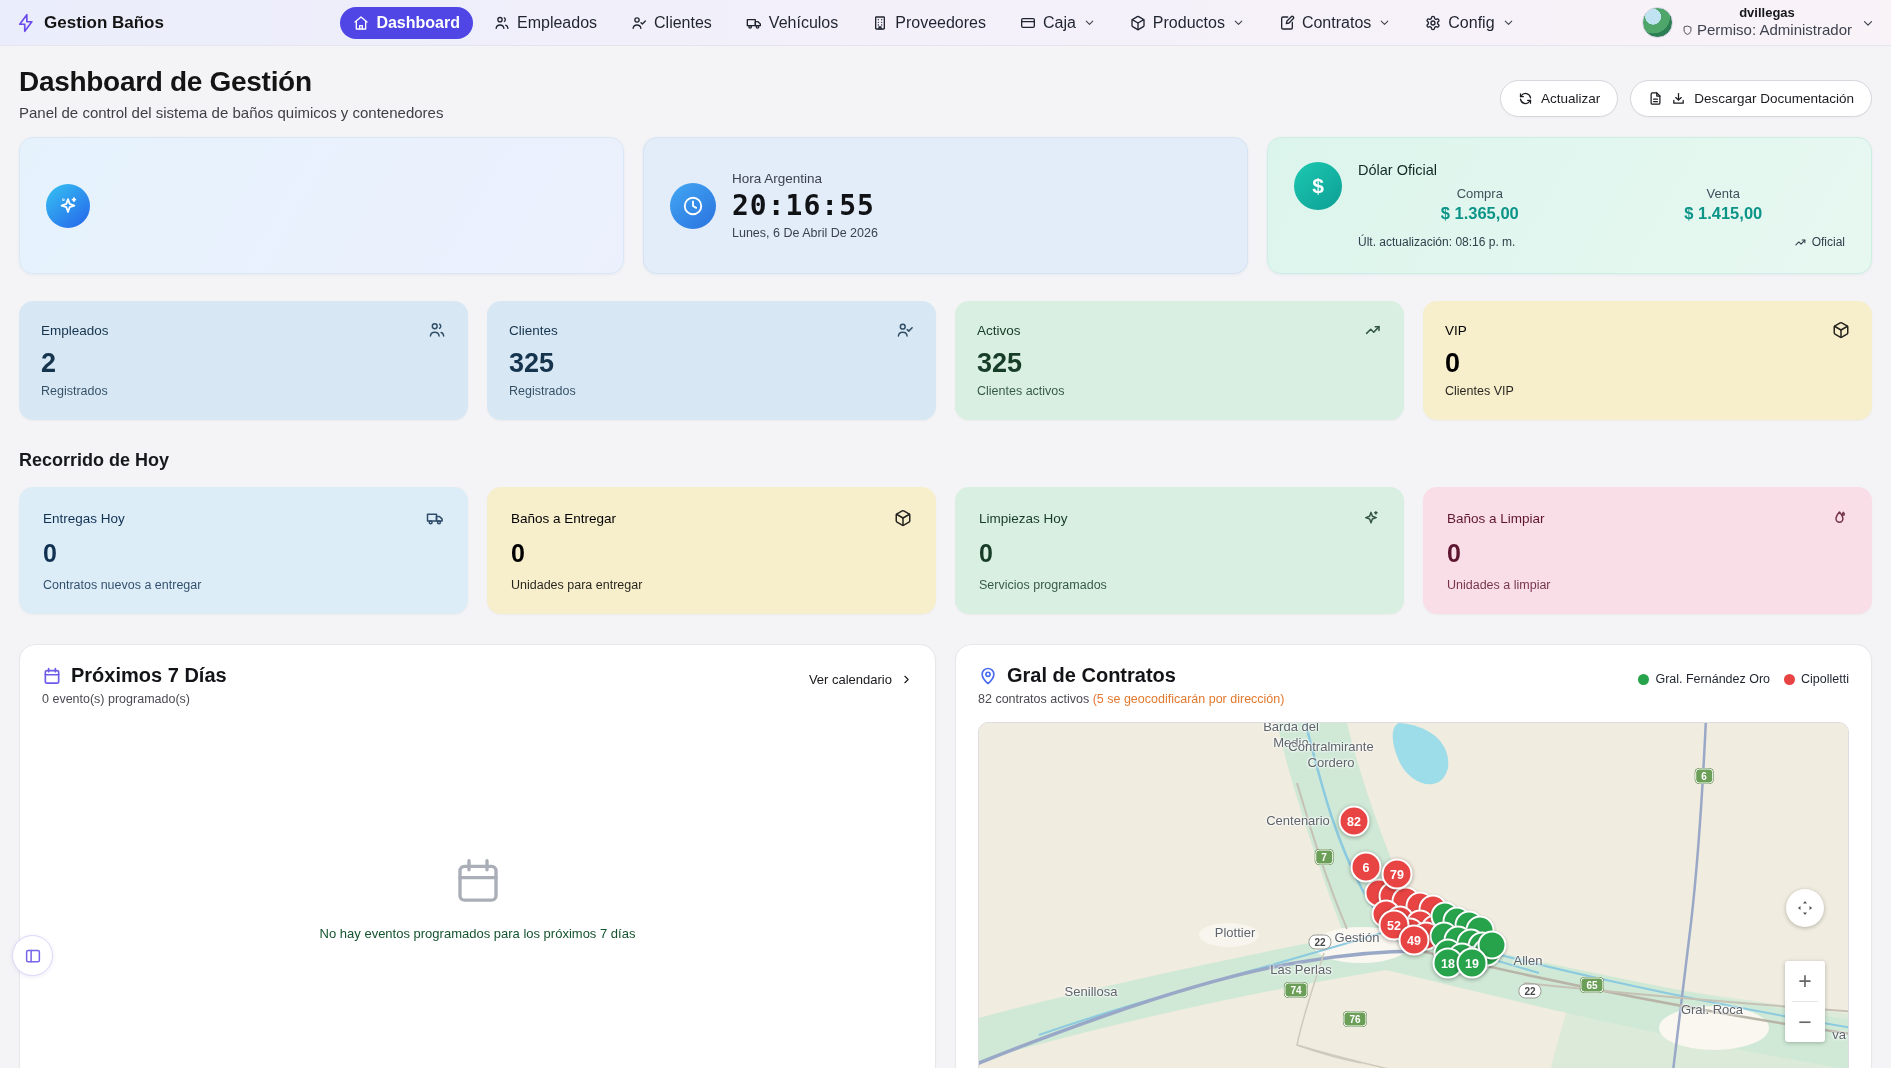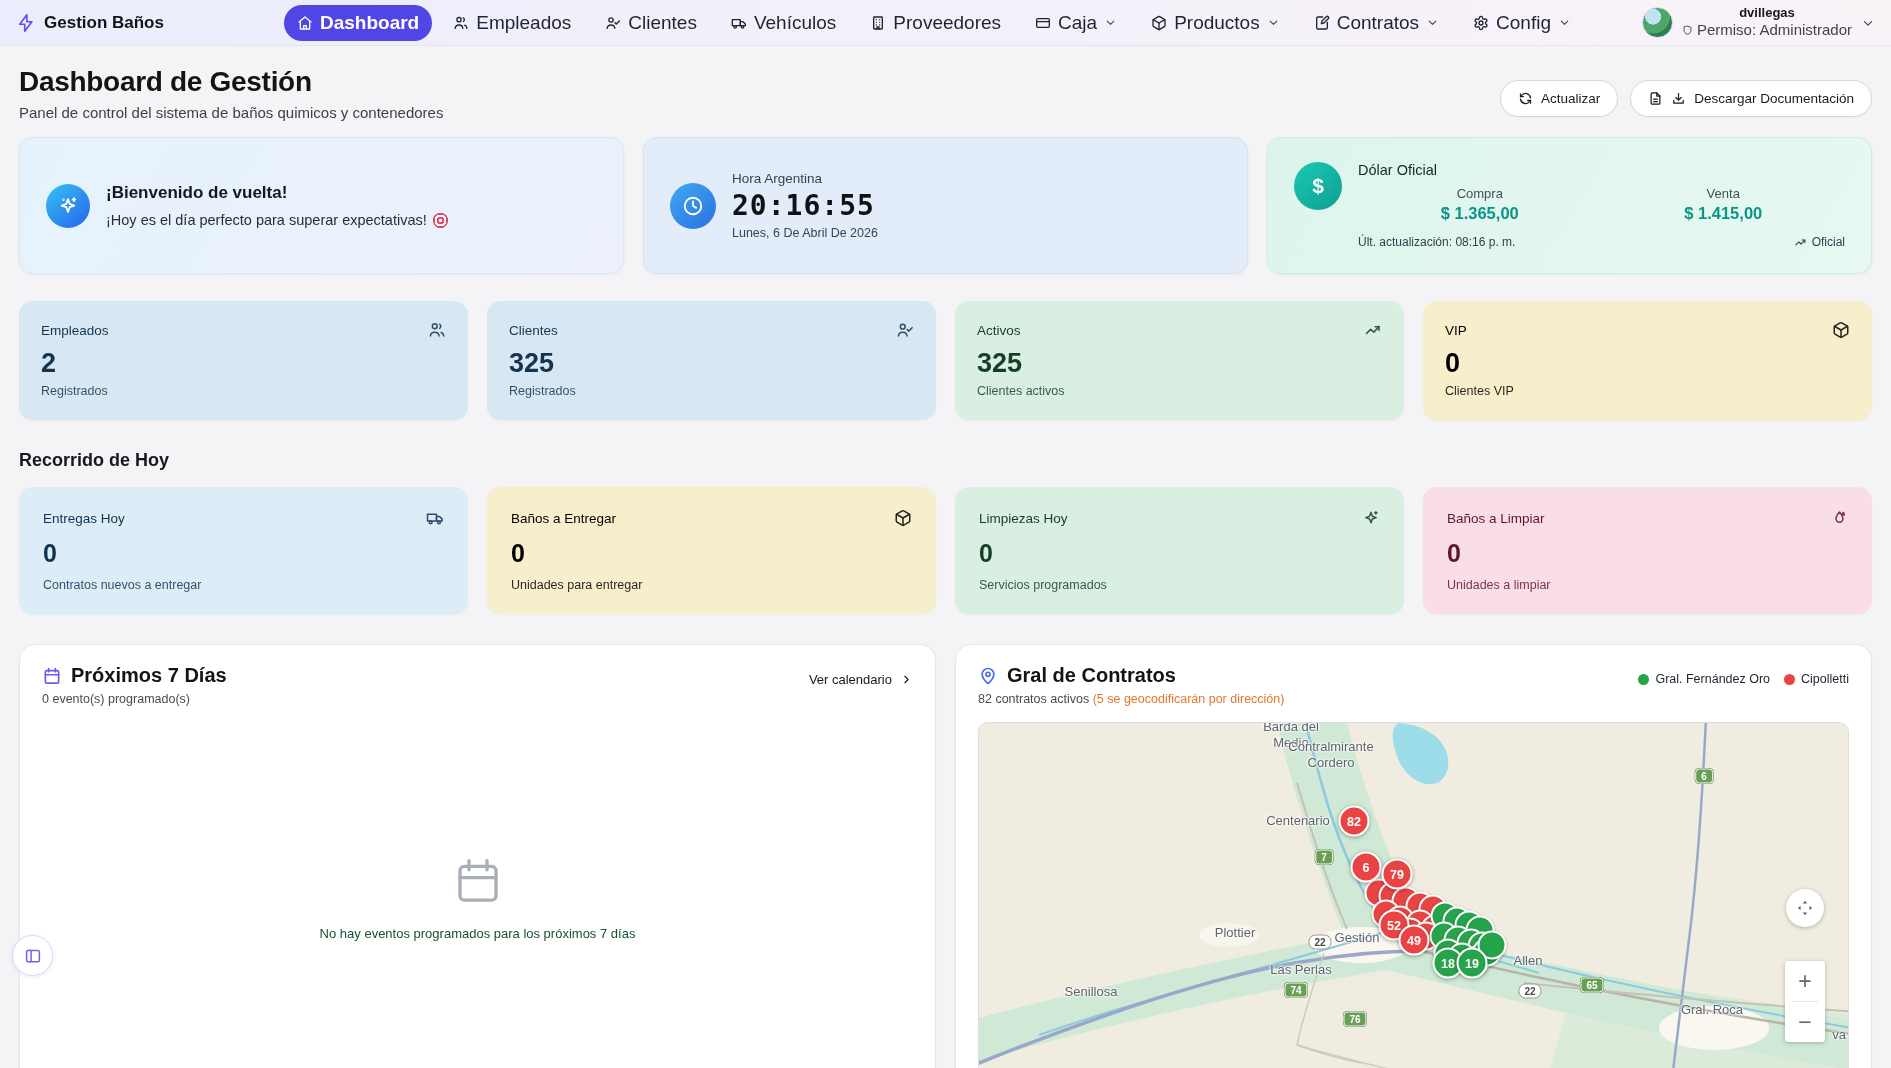--- a/index.html
+++ b/index.html
@@ -9,21 +9,21 @@
   .ic { stroke:currentColor; fill:none; stroke-width:2; stroke-linecap:round; stroke-linejoin:round; }
 
   
   .nav { height:46px; display:flex; align-items:center; padding:0 16px;
          background:linear-gradient(90deg,#eaedfb 0%,#f3f0fa 45%,#f9f3f8 100%);
          border-bottom:1px solid #e6e4ee; }
   .brand { display:flex; align-items:center; gap:8px; font-size:17px; font-weight:bold; color:#141414; min-width:210px;}
   .brand svg { color:#6c4bed; }
   .nav-items { flex:1; display:flex; align-items:center; justify-content:center; gap:8px; }
   .nav-item { display:flex; align-items:center; gap:7px; padding:7px 13px; border-radius:18px;
-              font-size:19px; color:#1f2430; cursor:pointer; white-space:nowrap; }
+              font-size:16px; color:#1f2430; cursor:pointer; white-space:nowrap; }
   .nav-item svg { width:16px; height:16px; }
   .nav-item .chev { width:13px; height:13px; opacity:.85; }
   .nav-item.active { background:#4f46e5; color:#ffffff; font-weight:bold; }
   .user { display:flex; align-items:center; gap:9px; min-width:230px; justify-content:flex-end; }
   .avatar { width:31px; height:31px; border-radius:50%;
             background:radial-gradient(circle at 35% 30%,#bfe3f0 0 28%,#4ea66b 29% 60%,#2c7f53 61% 100%);
             border:1px solid #d9d4e8; }
   .user-info { line-height:1.25;text-align:center; }
   .user-name { font-size:13px; font-weight:bold; color:#17181c; }
   .user-perm { font-size:15px; color:#3f4350; display:flex; align-items:center; gap:4px; }
@@ -291,27 +291,20 @@
   </div>
 
   <div class="row info-row">
     <div class="icard welcome">
       <div class="bubble spark">
         <svg class="ic" width="22" height="22" viewBox="0 0 24 24">
             <path d="M12 4.5 13.8 9.7 19 11.5l-5.2 1.8L12 18.5l-1.8-5.2L5 11.5l5.2-1.8Z"></path>
             <path d="M18.5 3.5v3M17 5h3"></path>
             <circle cx="7" cy="5.2" r=".4"></circle>
           </svg>
-      </div>
-      <div>
-        <div class="w-title">¡Bienvenido de vuelta!</div>
-        <div class="w-msg">
-          <span>¡Hoy es el día perfecto para superar expectativas!</span>
-          <span class="target"></span>
-        </div>
       </div>
     </div>
 
     <div class="icard clock">
       <div class="bubble clockb">
         <svg class="ic" width="22" height="22" viewBox="0 0 24 24">
             <circle cx="12" cy="12" r="9"></circle>
             <path d="M12 7v5l3.5 2"></path>
           </svg>
       </div>

